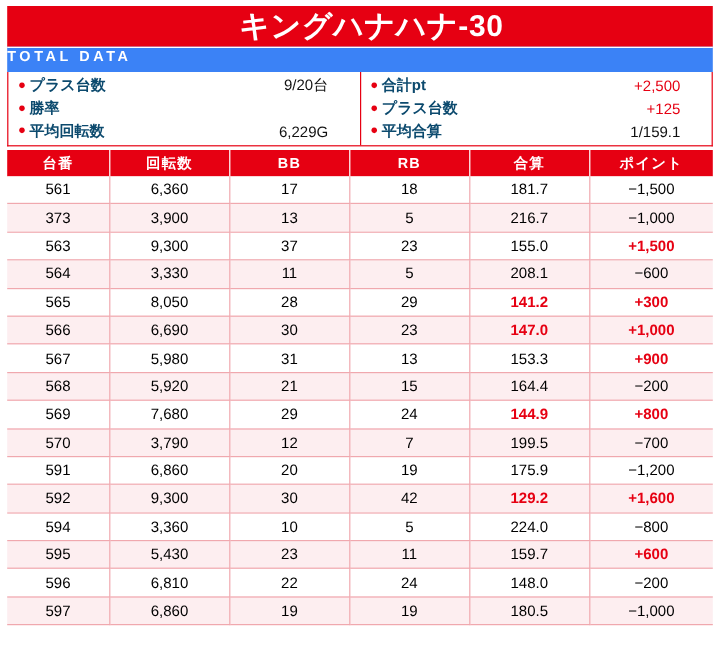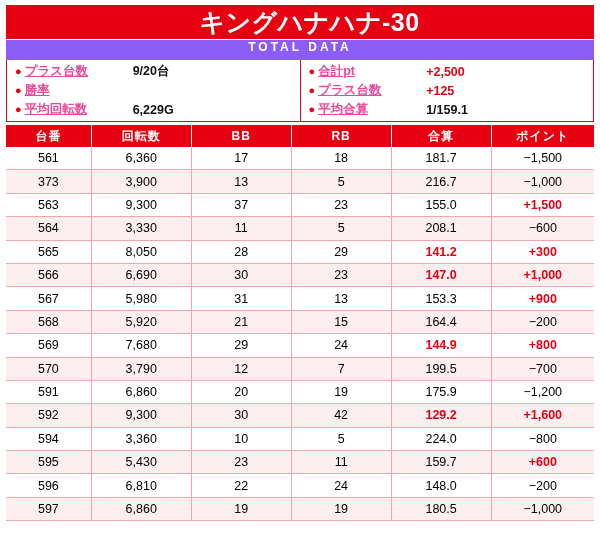--- a/index.html
+++ b/index.html
@@ -28,23 +28,23 @@
     color: #ffffff;
     text-align: center;
     font-size: 25px;
     font-weight: bold;
     line-height: 34px;
     height: 34px;
     letter-spacing: 0.5px;
     padding-left: 19px;
   }
   .subtitle-bar {
-    background: #8b5cf6;
+    background: #3b82f6;
     color: #ffffff;
-    text-align: center;
+    text-align: left;
     font-size: 12px;
     font-weight: bold;
     letter-spacing: 3px;
     height: 18px;
     line-height: 14px;
     border-top: 1px solid #ffffff;
     padding-bottom: 2px;
   }
 
   
@@ -71,30 +71,29 @@
     font-size: 12.5px;
     font-weight: bold;
   }
   .bullet {
     color: #e60012;
     font-size: 11px;
     padding: 0 3px 0 8px;
     line-height: 1;
   }
   .sum-label {
-    color: #ec4899;
+    color: #0c4a6e;
     white-space: nowrap;
     width: 108px;
-    text-decoration: underline;
   }
   .sum-value {
     flex: 1;
-    text-align: left;
+    text-align: right;
     color: #111;
-    font-weight: bold;
+    font-weight: normal;
     padding-right: 26px;
   }
   .sum-value.red { color: #e60012; }
 
   
   table {
     width: 100%;
     border-collapse: collapse;
     table-layout: fixed;
     margin-top: 3px;

